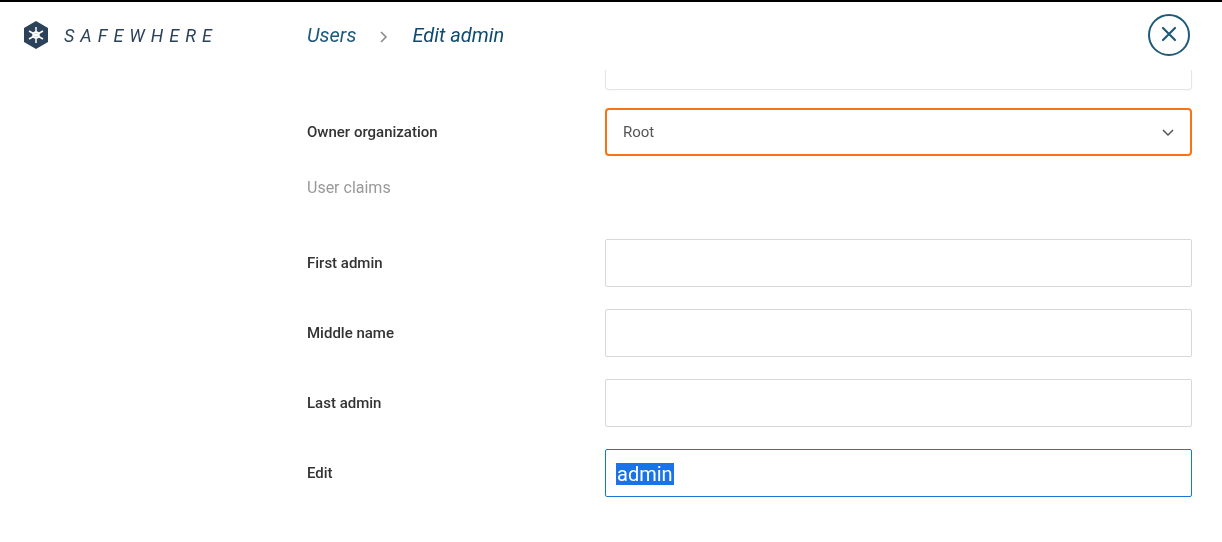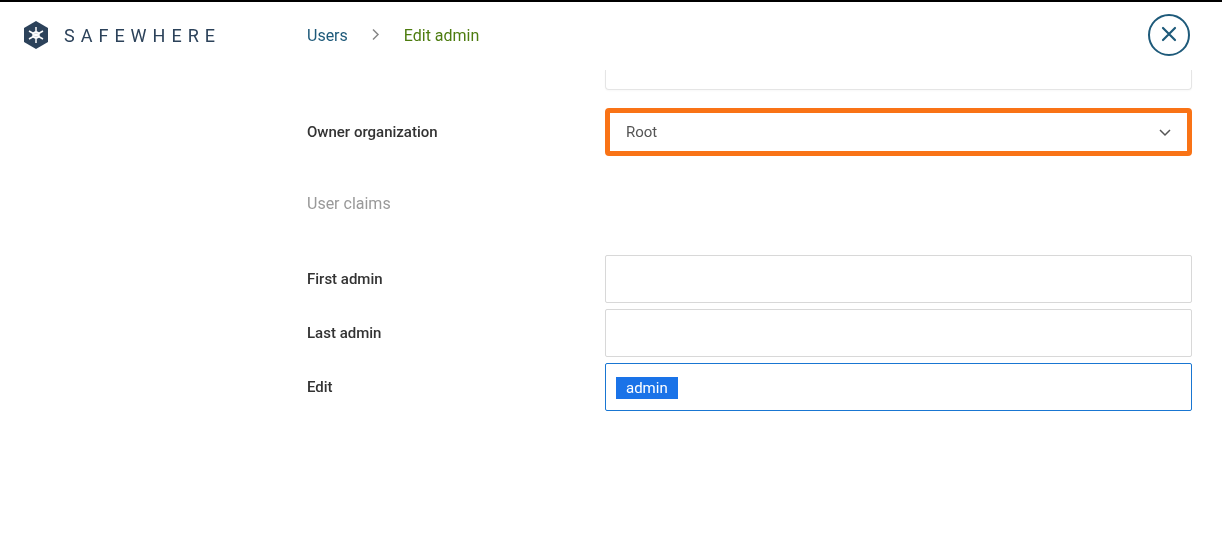--- a/index.html
+++ b/index.html
@@ -16,20 +16,21 @@
       height: 2px;
       background: #000;
       width: 100%;
     }
     .header {
       display: flex;
       align-items: center;
       padding: 0 20px;
       height: 66px;
       position: relative;
+      font-style: italic;
     }
     .logo-area {
       display: flex;
       align-items: center;
       gap: 12px;
     }
     .logo-hex {
       width: 32px;
       height: 32px;
       display: flex;
@@ -43,33 +44,33 @@
       font-weight: 400;
     }
     .breadcrumbs {
       position: absolute;
       left: 307px;
       top: 50%;
       transform: translateY(-50%);
       display: flex;
       align-items: flex-end;
       gap: 24px;
-      font-size: 16px;
+      font-size: 20px;
     }
     .bc-link {
       color: #1e5a7a;
       font-weight: 400;
       cursor: pointer;
     }
     .bc-sep {
       color: #888;
       font-size: 16px;
     }
     .bc-current {
-      color: #4d7c0f;
+      color: #0c4a6e;
       font-weight: 400;
     }
     .close-btn {
       position: absolute;
       right: 32px;
       top: 50%;
       transform: translateY(-50%);
       width: 42px;
       height: 42px;
       border: 2px solid #1e5a7a;
@@ -83,21 +84,21 @@
     .content-area {
       position: absolute;
       left: 307px;
       right: 30px;
       top: 70px;
       bottom: 0;
     }
     .form-row {
       display: flex;
       align-items: center;
-      margin-bottom: 6px;
+      margin-bottom: 22px;
     }
     .form-label {
       width: 298px;
       flex-shrink: 0;
       font-size: 15px;
       color: #333;
       font-weight: 500;
     }
     .form-control-wrap {
       flex: 1;
@@ -107,61 +108,61 @@
       border: 1px solid #e5e5e5;
       border-top: none;
       border-radius: 0 0 4px 4px;
       width: 100%;
       box-shadow: 0 1px 2px rgba(0,0,0,0.03);
       background: #fff;
     }
     .select-box {
       width: 100%;
       height: 48px;
-      border: 5px solid #f97316;
+      border: 2px solid #f97316;
       border-radius: 4px;
       background: #fff;
       display: flex;
       align-items: center;
       padding: 0 16px;
       position: relative;
       cursor: pointer;
       font-size: 15px;
       color: #555;
     }
     .select-caret {
       position: absolute;
       right: 16px;
       top: 50%;
       transform: translateY(-50%);
     }
     .section-heading {
       font-size: 16px;
       color: #999;
       font-weight: 400;
-      margin-top: 38px;
+      margin-top: 22px;
       margin-bottom: 42px;
     }
     .text-input {
       width: 100%;
       height: 48px;
       border: 1px solid #d8d8d8;
       border-radius: 2px;
       background: #fff;
       font-size: 15px;
       padding: 0 12px;
       outline: none;
       color: #333;
     }
     .selected-text {
       display: inline-block;
       background: #1a73e8;
       color: #fff;
-      font-size: 15px;
-      padding: 1px 10px;
+      font-size: 20px;
+      padding: 1px 1px;
       line-height: 20px;
       margin-top: 13px;
       margin-left: 10px;
     }
     .input-frame {
       width: 100%;
       height: 48px;
       border: 1px solid #1976d2;
       border-radius: 2px;
       background: #fff;
@@ -233,20 +234,26 @@
 
   <div class="section-heading">User claims</div>
 
   <div class="form-row">
     <div class="form-label">First admin</div>
     <div class="form-control-wrap">
       <input type="text" class="text-input" value="" style="">
     </div>
   </div>
 
+  <div class="form-row">
+    <div class="form-label">Middle name</div>
+    <div class="form-control-wrap">
+      <input type="text" class="text-input" value="" style="">
+    </div>
+  </div>
 
   <div class="form-row">
     <div class="form-label">Last admin</div>
     <div class="form-control-wrap">
       <input type="text" class="text-input" value="" style="">
     </div>
   </div>
 
   <div class="form-row">
     <div class="form-label">Edit</div>

